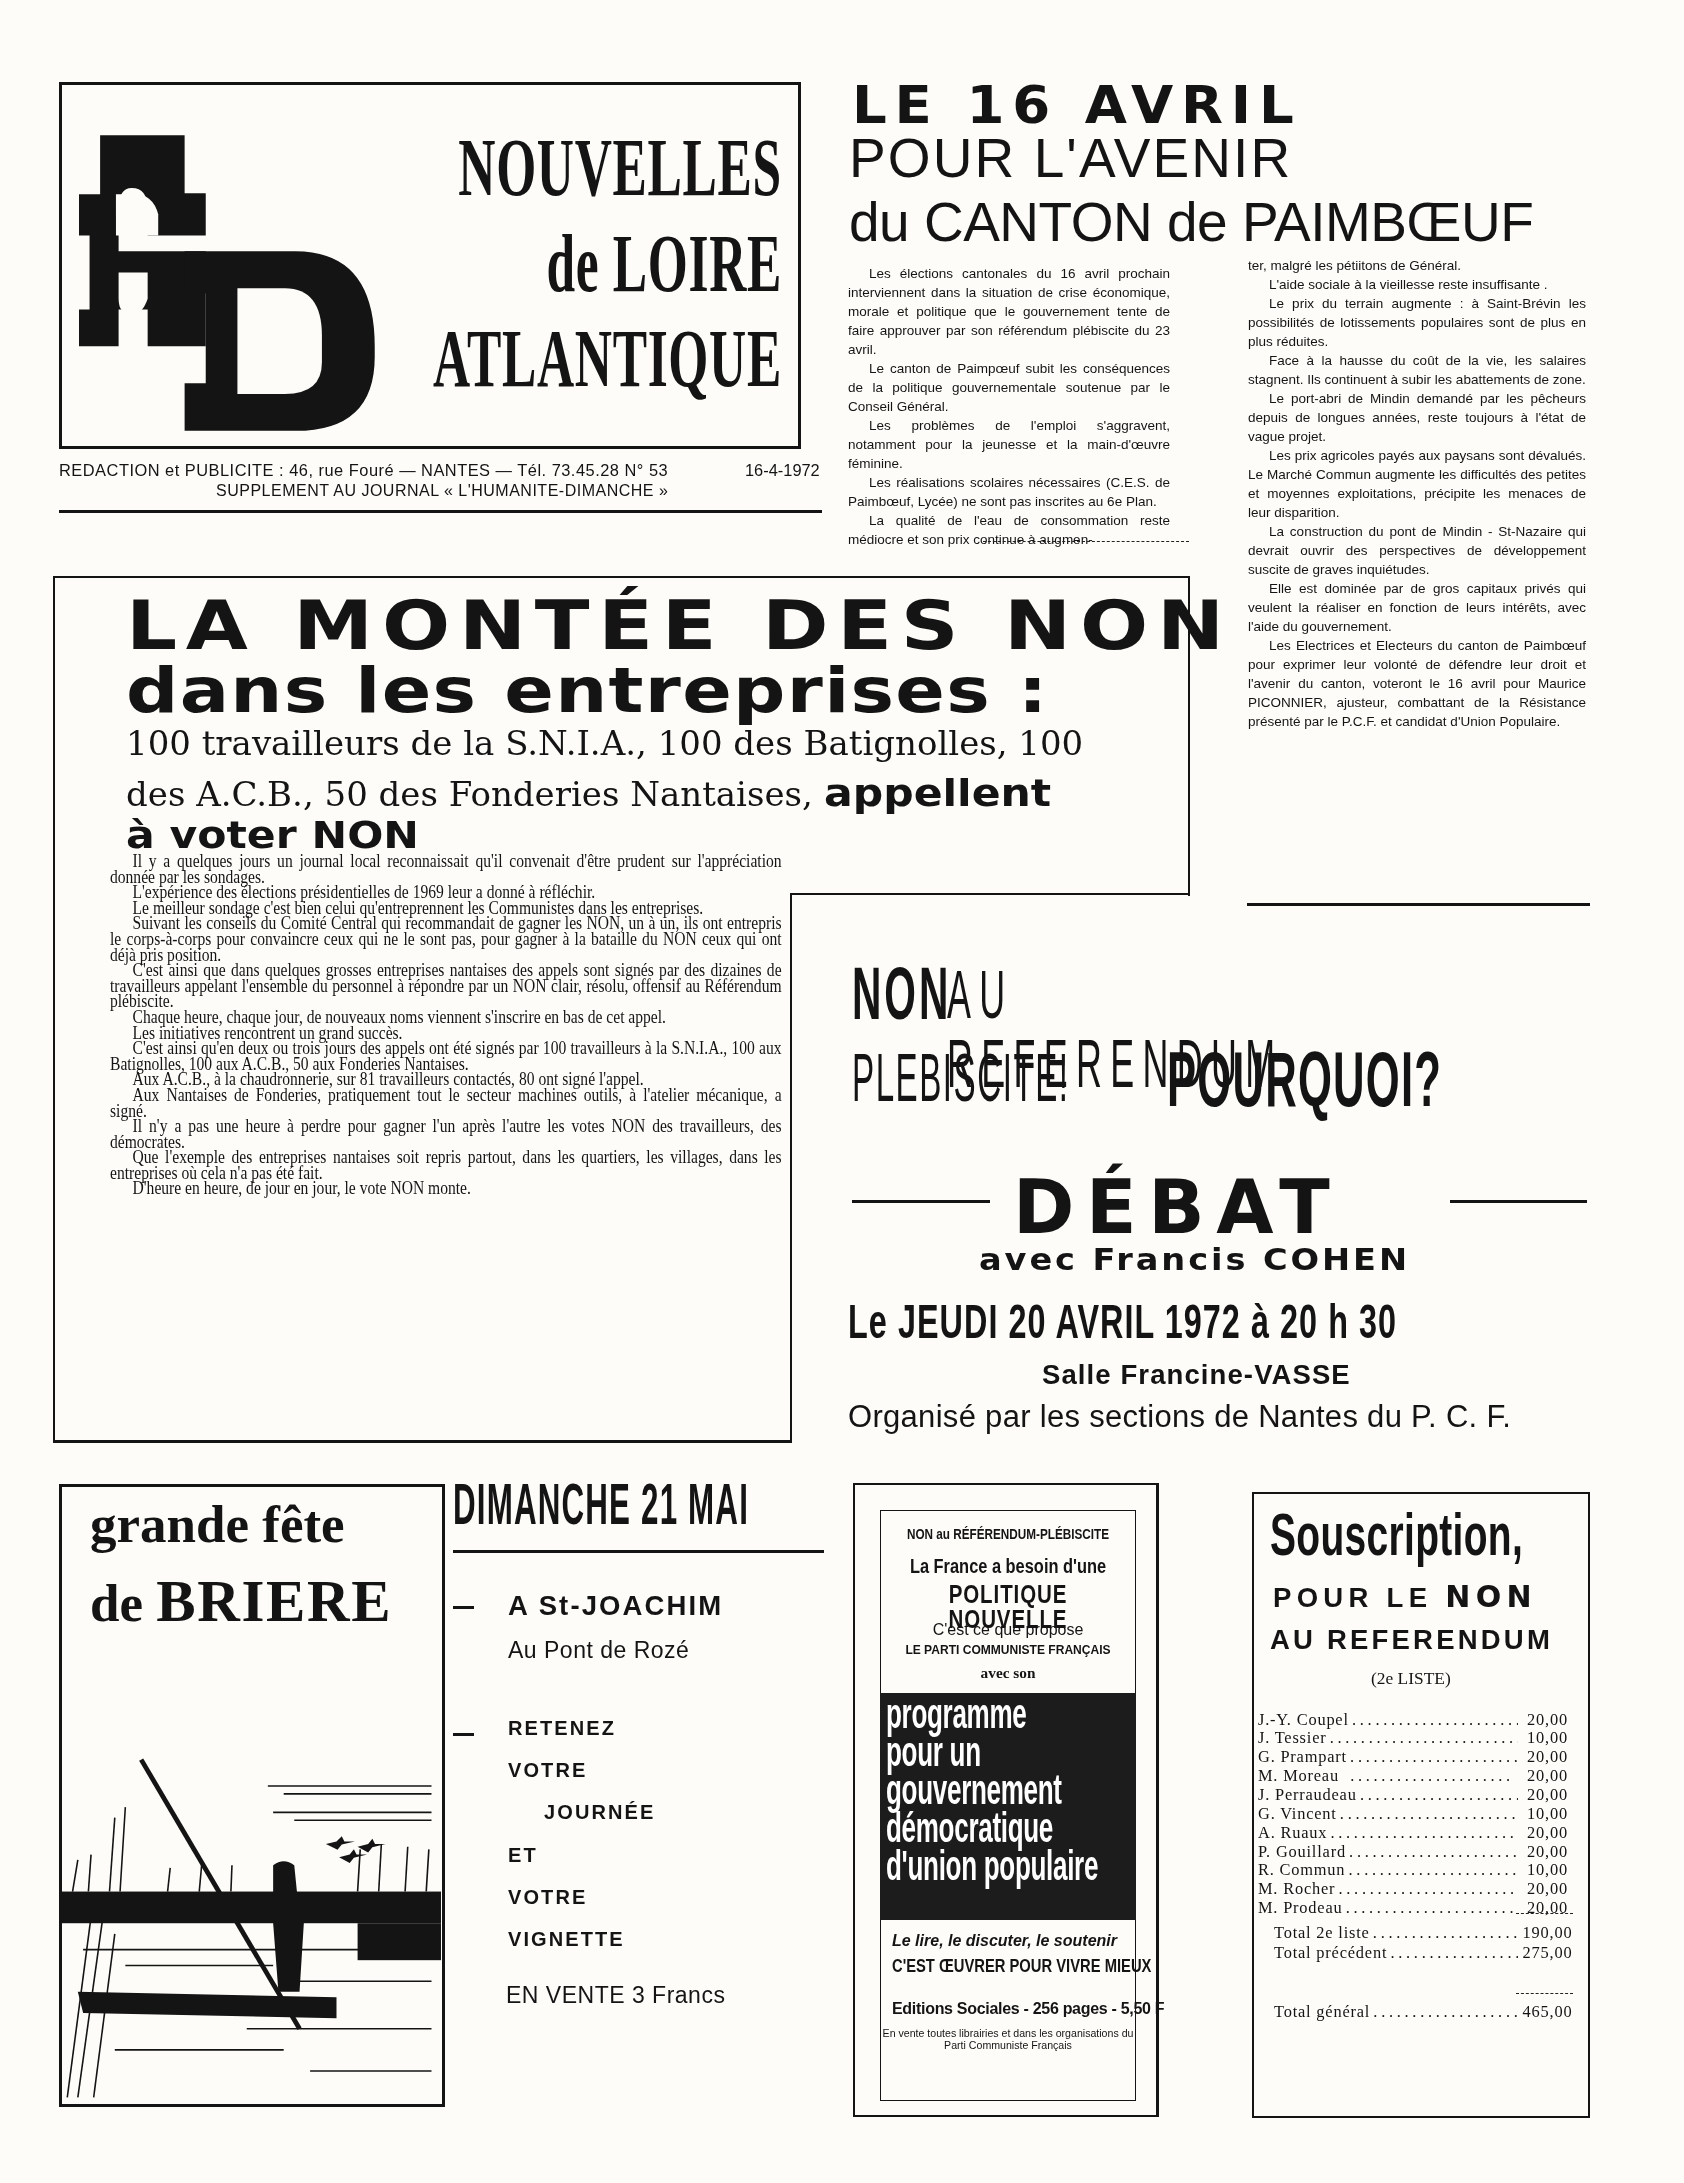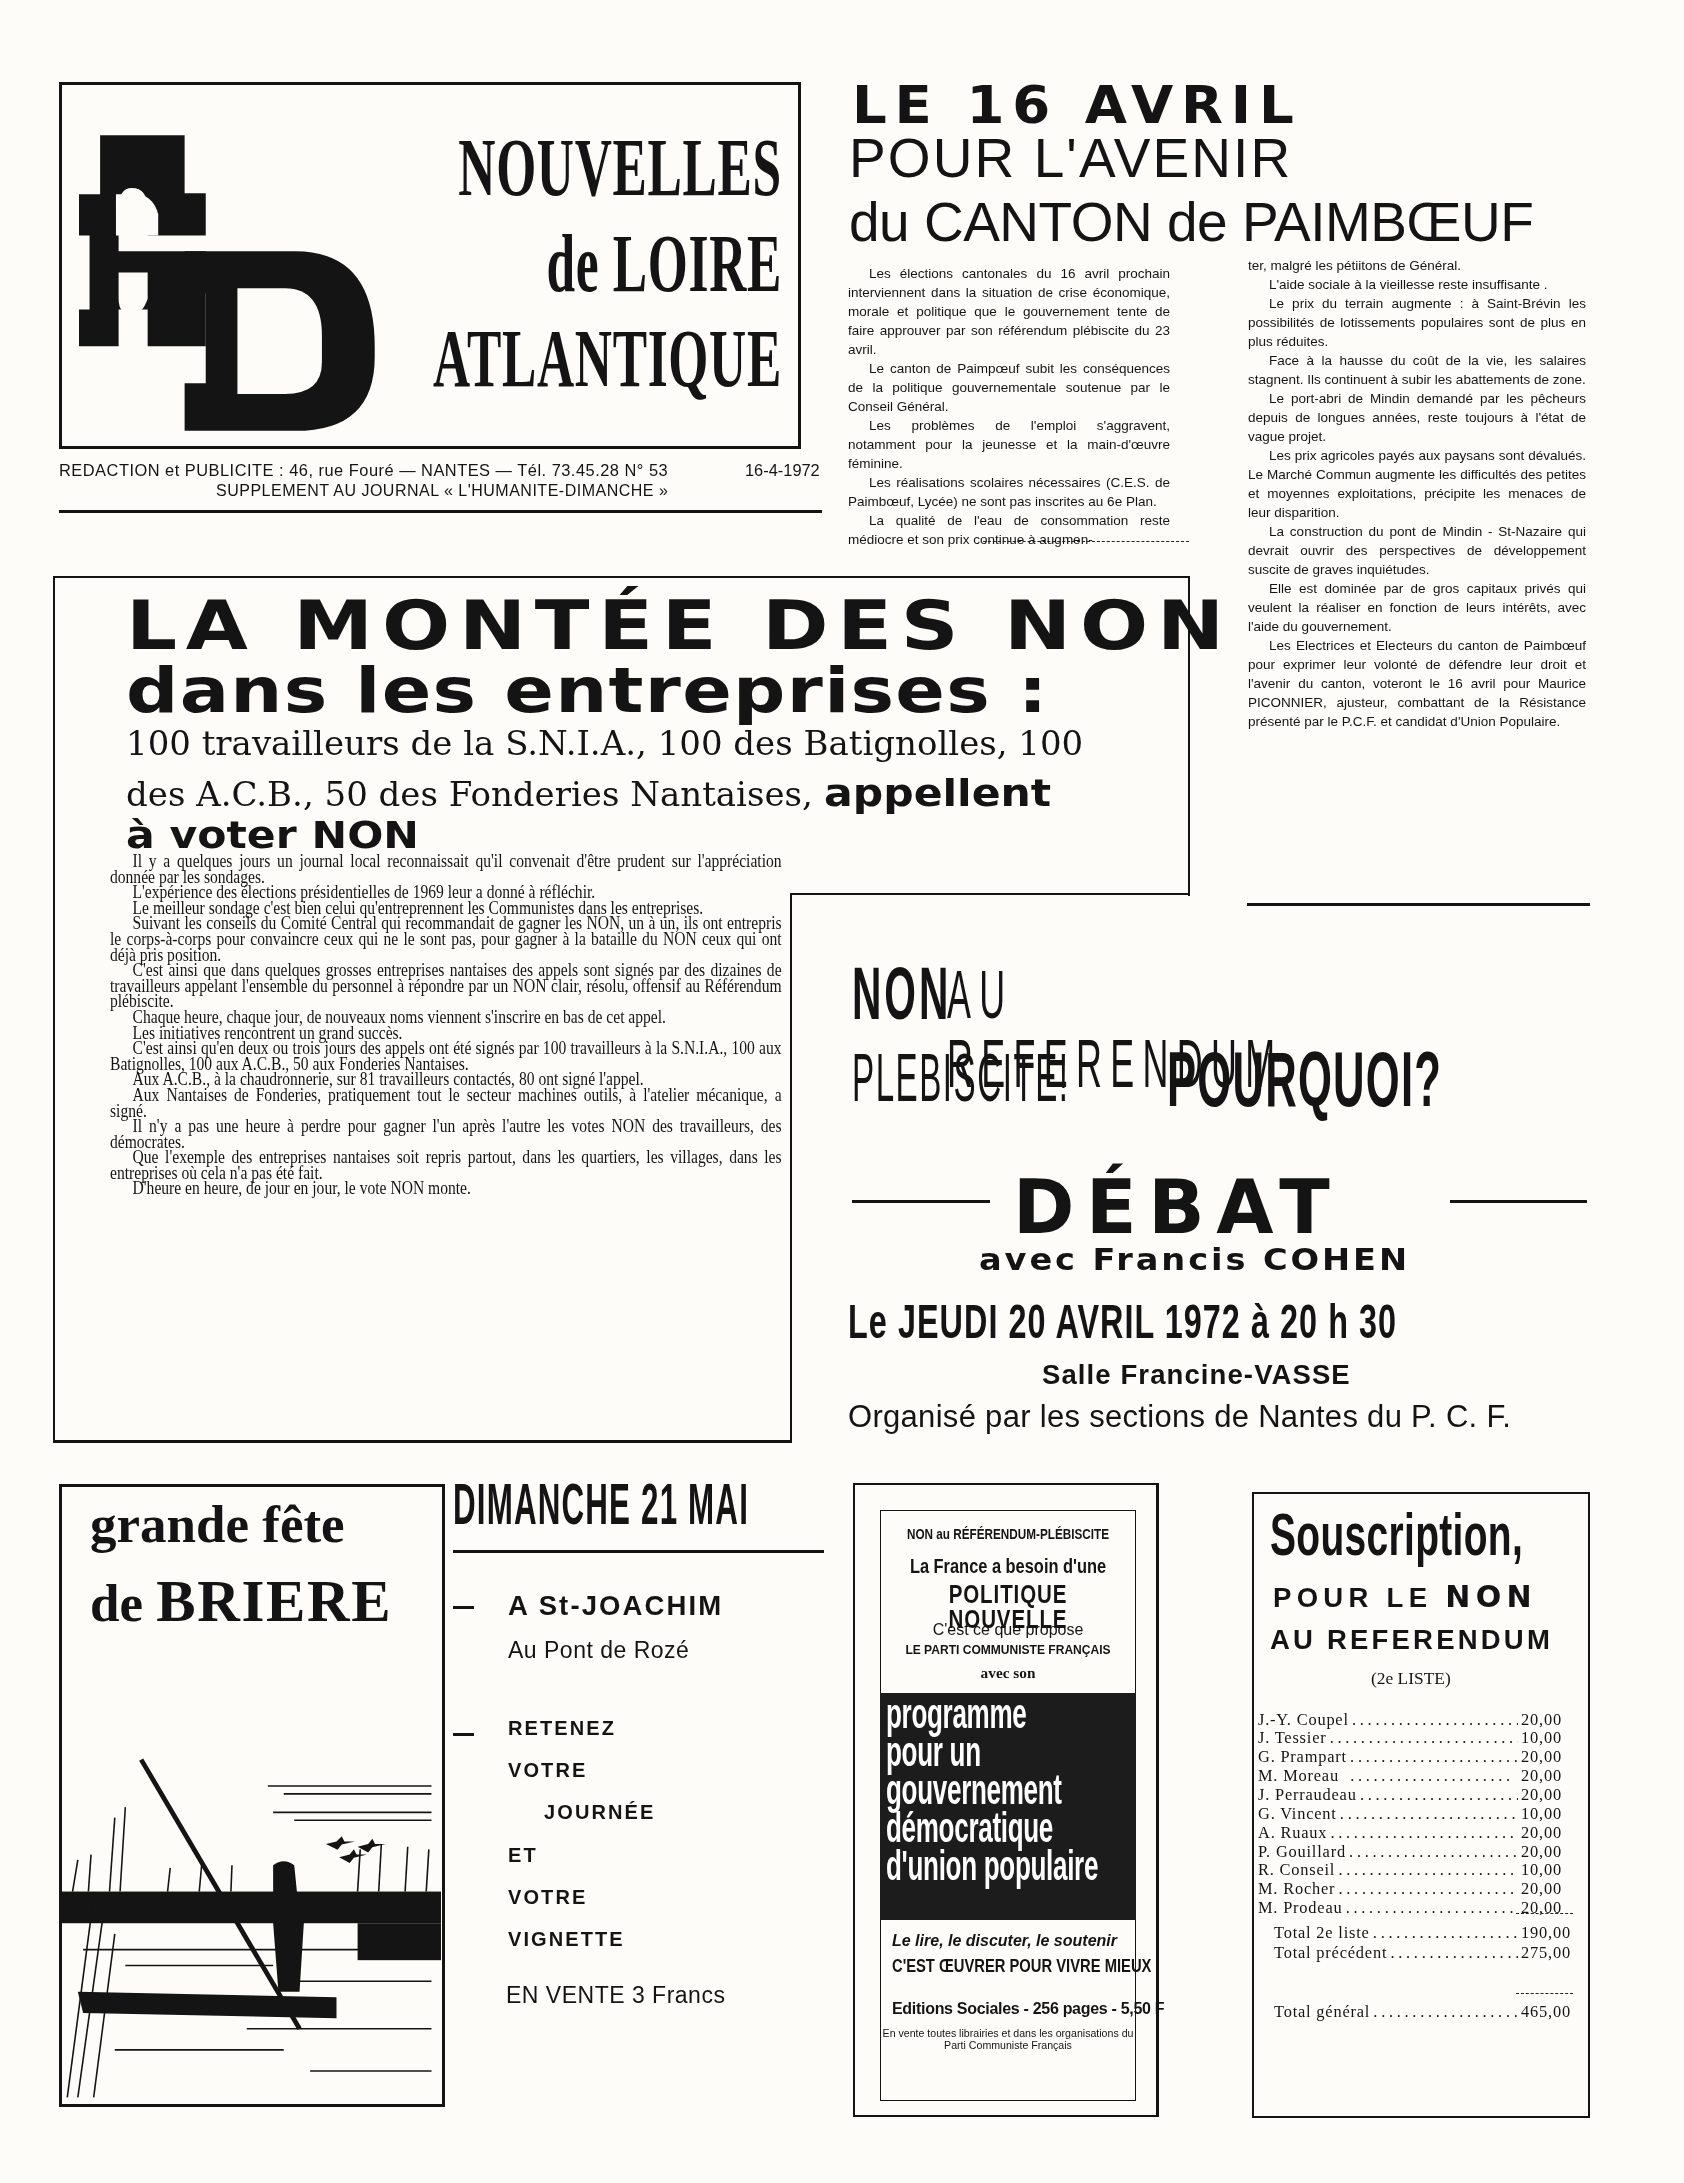--- a/index.html
+++ b/index.html
@@ -87,21 +87,21 @@
   
   #sous-box{left:1252px;top:1492px;width:338px;height:626px;border:2.6px solid #141414;box-sizing:border-box;}
   #sous-t{left:1270px;top:1506px;font-size:59px;transform:scaleX(0.66);letter-spacing:0.5px;}
   #sous-pour{left:1273px;top:1579px;font-size:27.5px;letter-spacing:5.3px;font-weight:bold;}
   #sous-pour b{font-family:"DejaVu Sans",sans-serif;font-size:30px;}
   #sous-au{left:1270px;top:1624px;font-size:27.5px;letter-spacing:3.2px;font-weight:bold;}
   #sous-liste{left:1371px;top:1668px;font-family:"Liberation Serif",serif;font-size:17.4px;}
   .srow{position:absolute;left:1258px;width:316px;font-family:"Liberation Serif",serif;font-size:16.4px;line-height:1;display:flex;letter-spacing:0.8px;}
   .srow .nm{flex:0 0 auto;}
   .srow .dots{flex:1;overflow:hidden;white-space:nowrap;margin:0 3.2px;letter-spacing:3.7px;}
-  .srow .amt{flex:0 0 53px;text-align:left;}
+  .srow .amt{flex:0 0 53px;text-align:center;}
   .tot{left:1274px;width:300px;}
   .rule3{position:absolute;left:1516px;width:57px;height:0;border-top:1.6px dashed #222;}
 </style>
 </head>
 <body>
 
 <div id="mast" class="abs">
   <div id="mt1" class="mast-title">NOUVELLES</div>
   <div id="mt2" class="mast-title">de LOIRE</div>
   <div id="mt3" class="mast-title">ATLANTIQUE</div>
@@ -307,21 +307,21 @@
       <span class="nm">A. Ruaux</span>
       <span class="dots">..............................</span>
       <span class="amt">20,00</span>
     </div>
     <div class="srow" style="top: 1844px;">
       <span class="nm">P. Gouillard</span>
       <span class="dots">..............................</span>
       <span class="amt">20,00</span>
     </div>
     <div class="srow" style="top: 1862px;">
-      <span class="nm">R. Conseil</span>
+      <span class="nm">R. Commun</span>
       <span class="dots">..............................</span>
       <span class="amt">10,00</span>
     </div>
     <div class="srow" style="top: 1881px;">
       <span class="nm">M. Rocher</span>
       <span class="dots">..............................</span>
       <span class="amt">20,00</span>
     </div>
     <div class="srow" style="top: 1900px;">
       <span class="nm">M. Prodeau</span>

